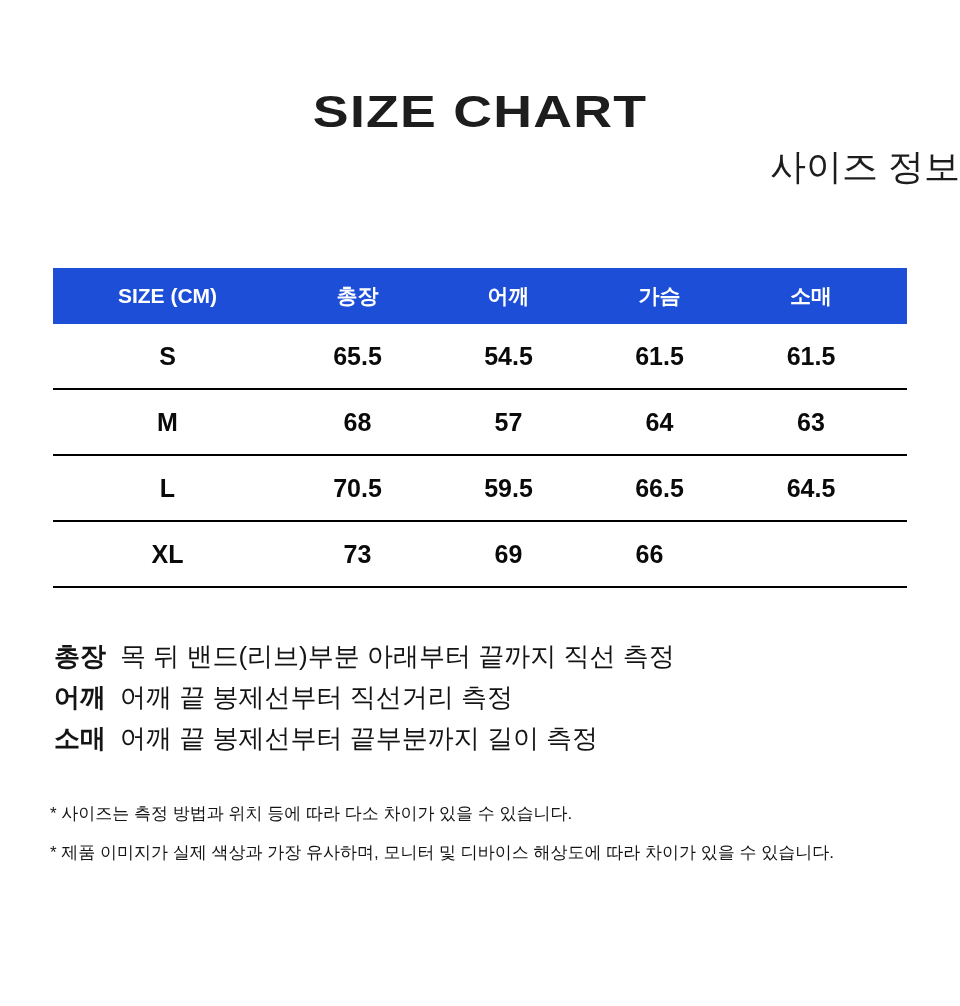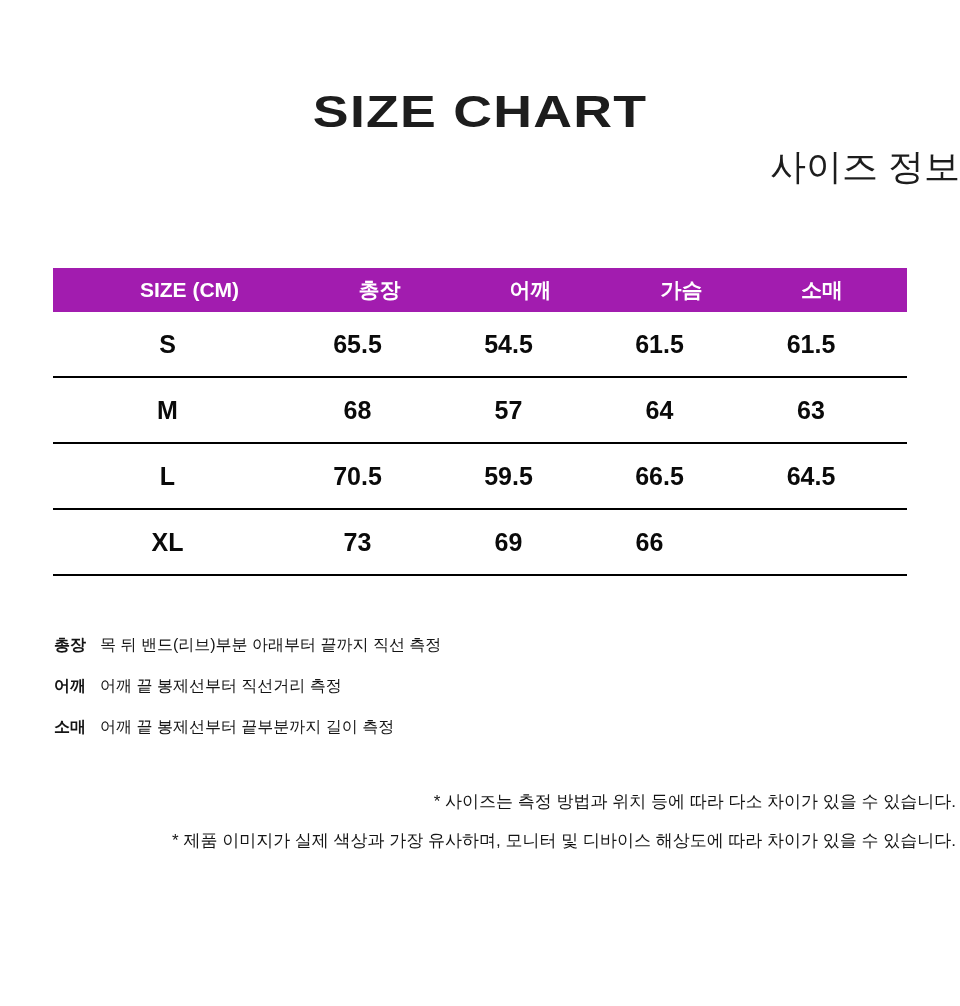--- a/index.html
+++ b/index.html
@@ -40,58 +40,57 @@
     margin: 81px auto 0 auto;
   }
   .t-row {
     display: grid;
     grid-template-columns: 229px 151px 151px 151px 1fr;
     align-items: center;
     height: 66px;
     border-bottom: 2px solid #000000;
   }
   .t-row.t-head {
-    height: 44px;
-    background: #a21caf;
+    height: 56px;
+    background: #1d4ed8;
     color: #ffffff;
     border-bottom: none;
-    padding-left: 22px;
   }
   .t-cell {
     text-align: center;
     font-size: 25px;
     font-weight: 600;
     color: #0a0a0a;
   }
   .t-cell.last { padding-right: 20px; }
   .t-head .t-cell {
     font-size: 21px;
     font-weight: 700;
     color: #ffffff;
   }
 
   
   .notes {
     margin: 48px 0 0 54px;
     list-style: none;
   }
   .note {
-    font-size: 16px;
+    font-size: 26px;
     line-height: 41px;
     color: #141414;
     white-space: nowrap;
   }
   .note-term {
     font-weight: 700;
     margin-right: 14px;
   }
   .note-text { font-weight: 400; }
 
   
-  .disclaimers { margin: 43px 4px 0 50px; text-align: right; }
+  .disclaimers { margin: 43px 12px 0 50px; }
   .disclaimer {
     font-size: 17px;
     line-height: 23px;
     font-weight: 400;
     color: #141414;
     margin-bottom: 16px;
     white-space: nowrap;
   }
 </style>
 </head>

